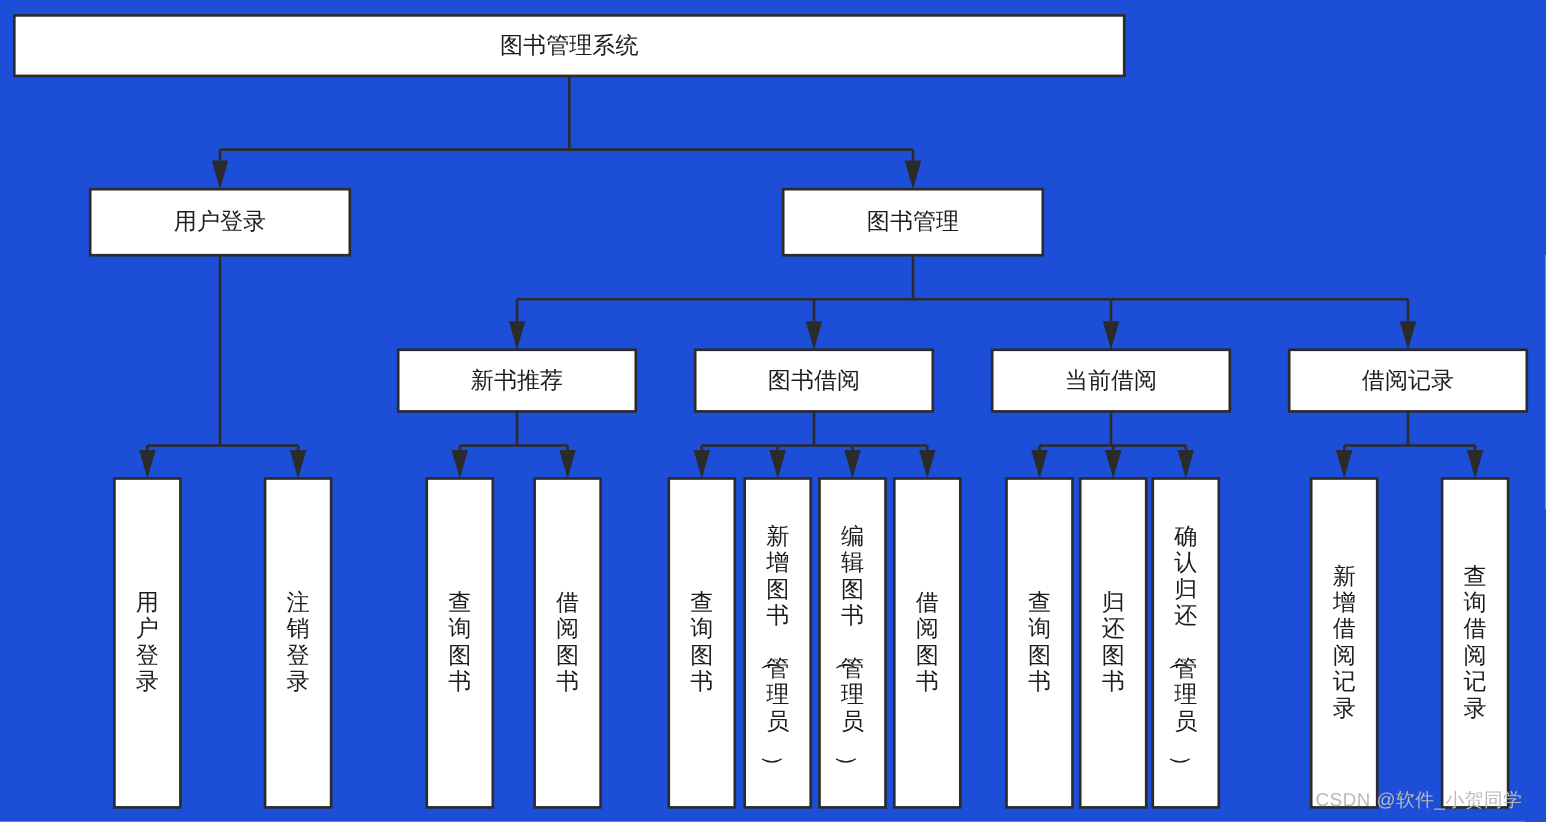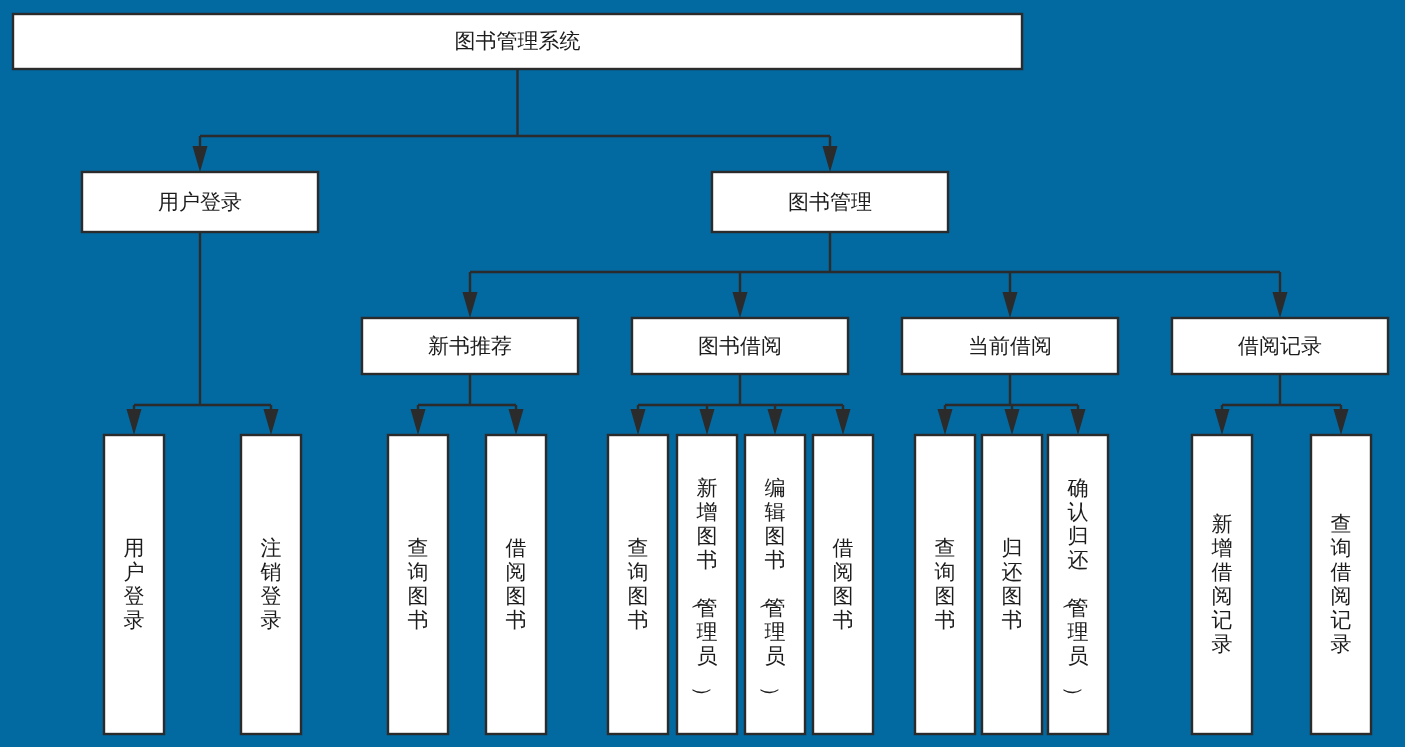--- a/index.html
+++ b/index.html
@@ -12,21 +12,21 @@
     width: 1405px;
     height: 747px;
     font-family: "Liberation Sans", "DejaVu Sans", sans-serif;
     overflow: hidden;
     position: relative;
   }
   #diagram-root {
     position: relative;
     width: 1405px;
     height: 747px;
-    background: #0369a1;
+    background: #1d4ed8;
     text-align: right;
   }
   svg#diagram-canvas {
     position: absolute;
     left: 0;
     top: 0;
     width: 1405px;
     height: 747px;
     display: block;
   }
@@ -220,13 +220,14 @@
         <g>
           <rect x="1192" y="435" width="60" height="299" class="node-box"></rect>
           <text x="1222" y="524.5" class="node-label-v"><tspan x="1222" dy="0">新</tspan><tspan x="1222" dy="24">增</tspan><tspan x="1222" dy="24">借</tspan><tspan x="1222" dy="24">阅</tspan><tspan x="1222" dy="24">记</tspan><tspan x="1222" dy="24">录</tspan></text>
         </g>
         <g>
           <rect x="1311" y="435" width="60" height="299" class="node-box"></rect>
           <text x="1341" y="524.5" class="node-label-v"><tspan x="1341" dy="0">查</tspan><tspan x="1341" dy="24">询</tspan><tspan x="1341" dy="24">借</tspan><tspan x="1341" dy="24">阅</tspan><tspan x="1341" dy="24">记</tspan><tspan x="1341" dy="24">录</tspan></text>
         </g>
       </g>
   </svg>
+  <div class="watermark-text" style="left: 1196px; top: 716px;">CSDN @软件_小贺同学</div>
 </div>
 
 </body></html>

